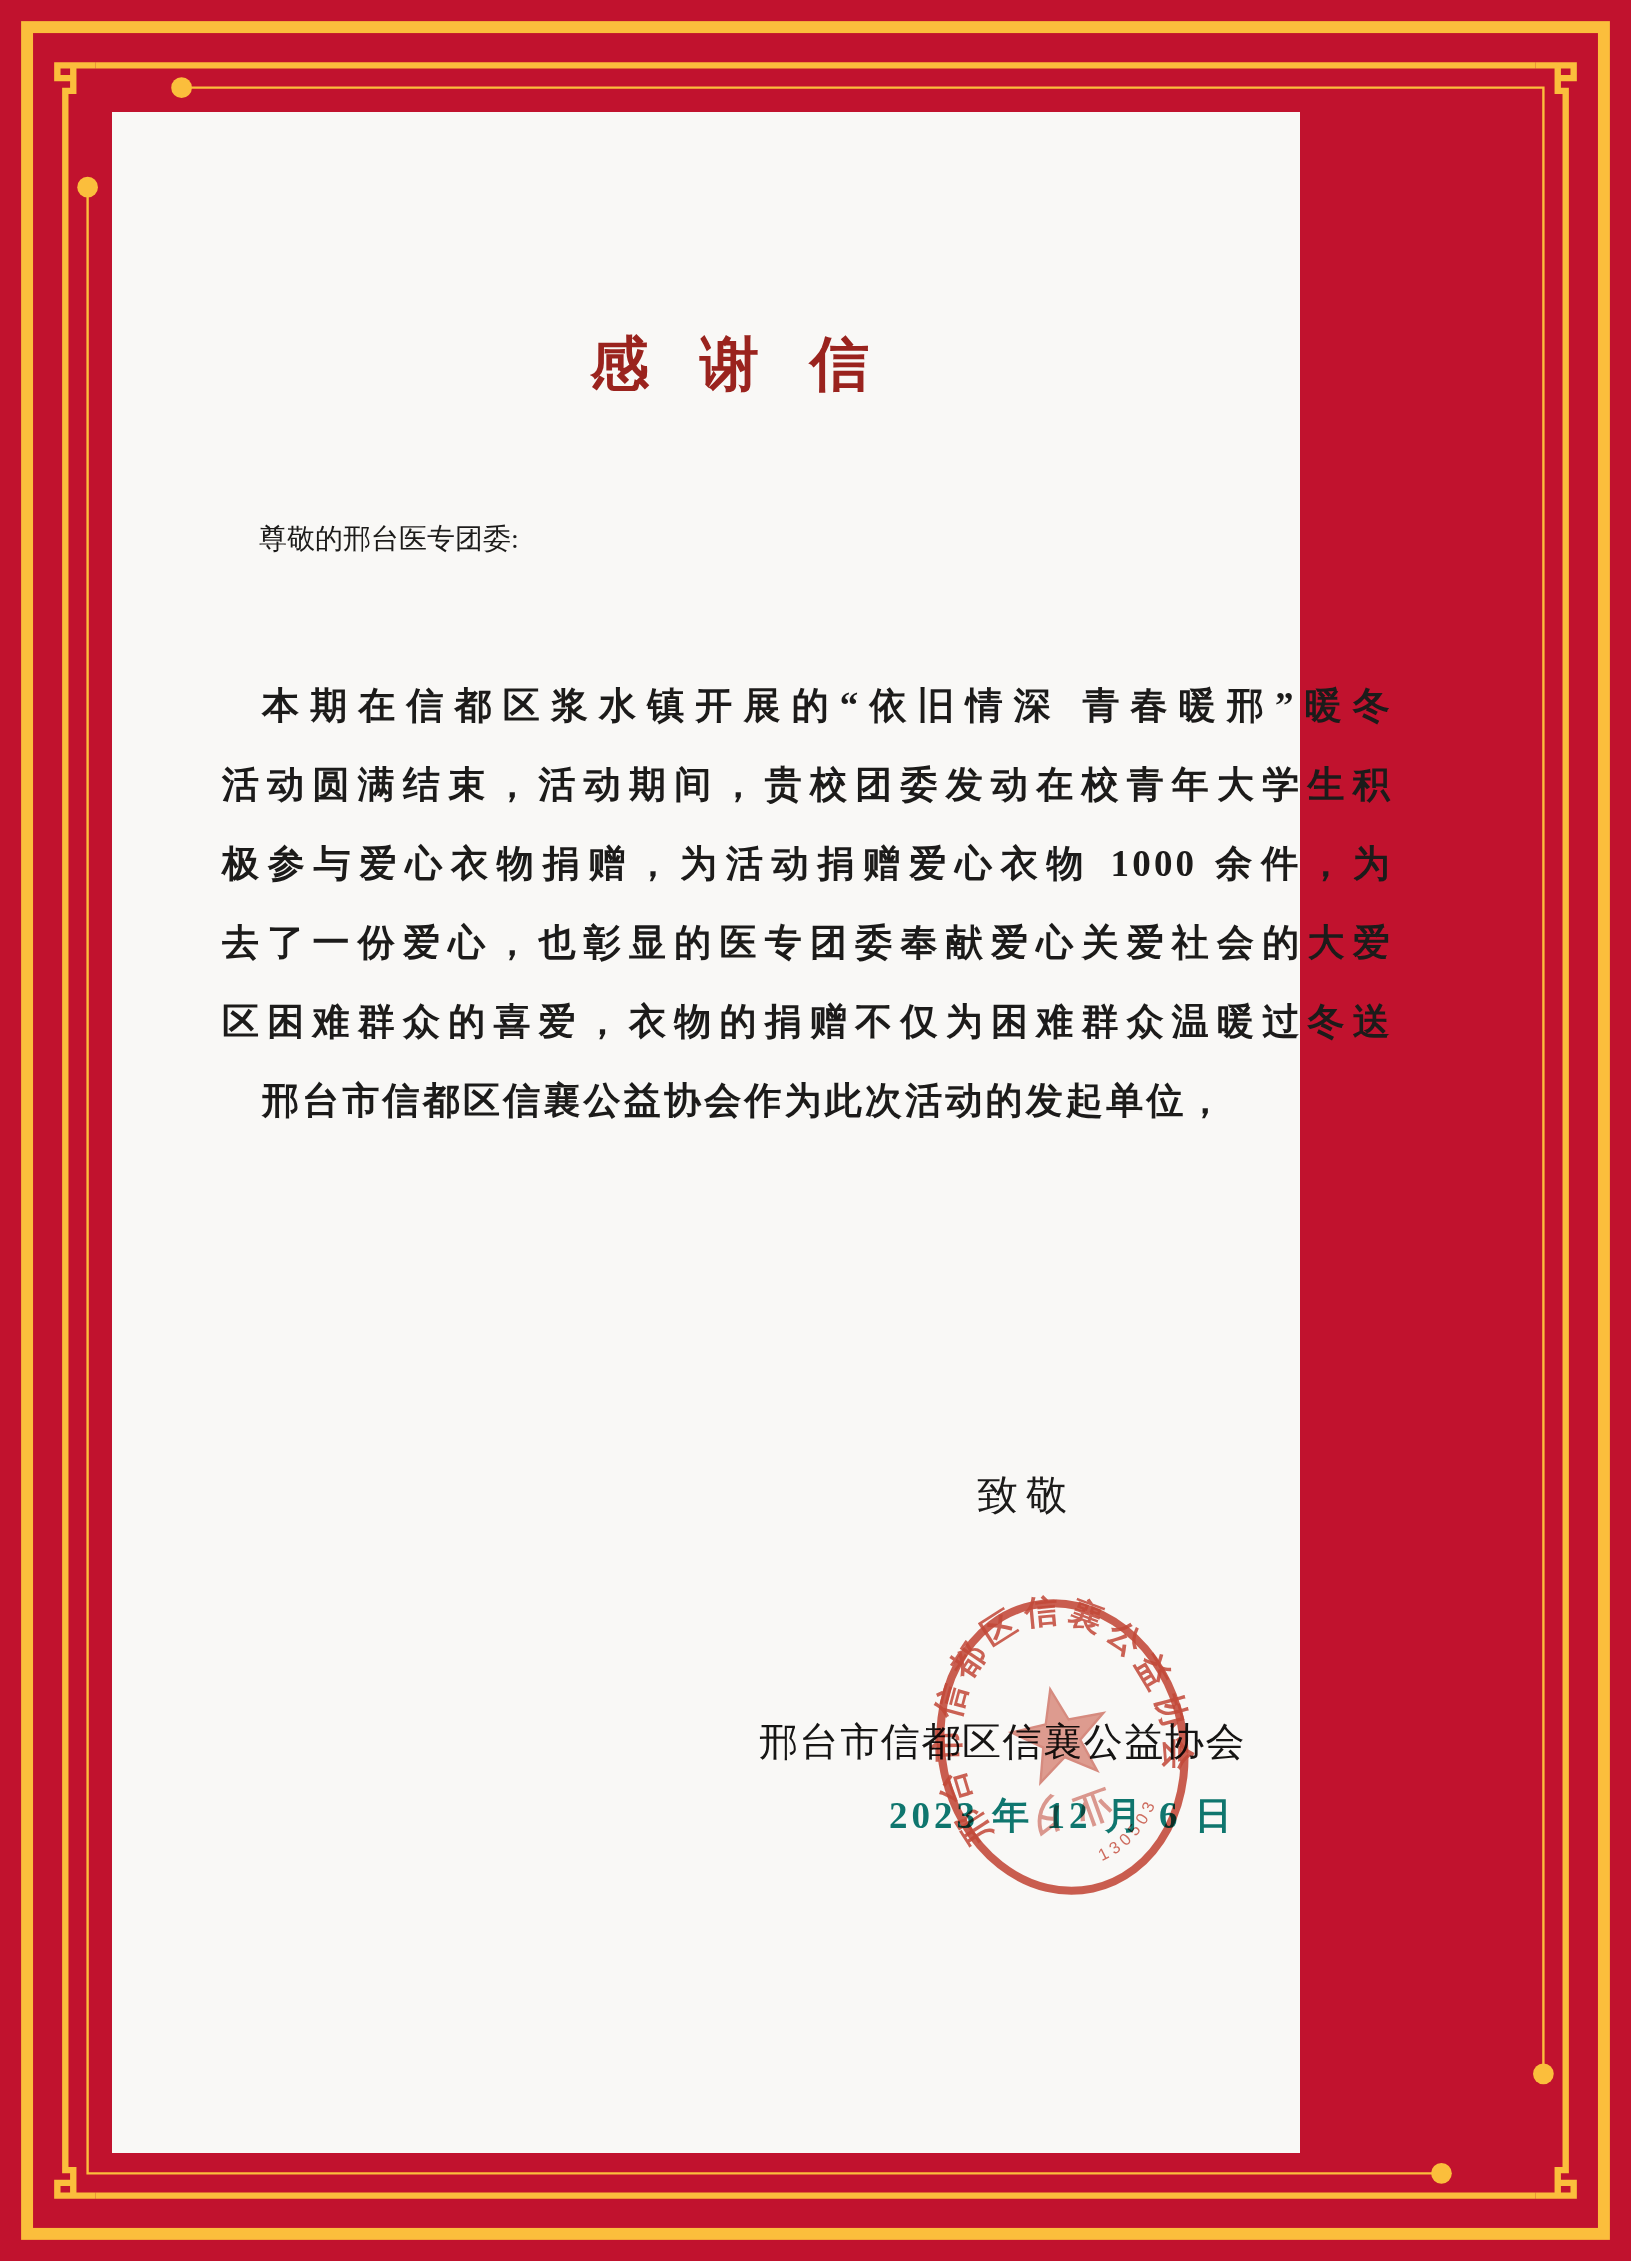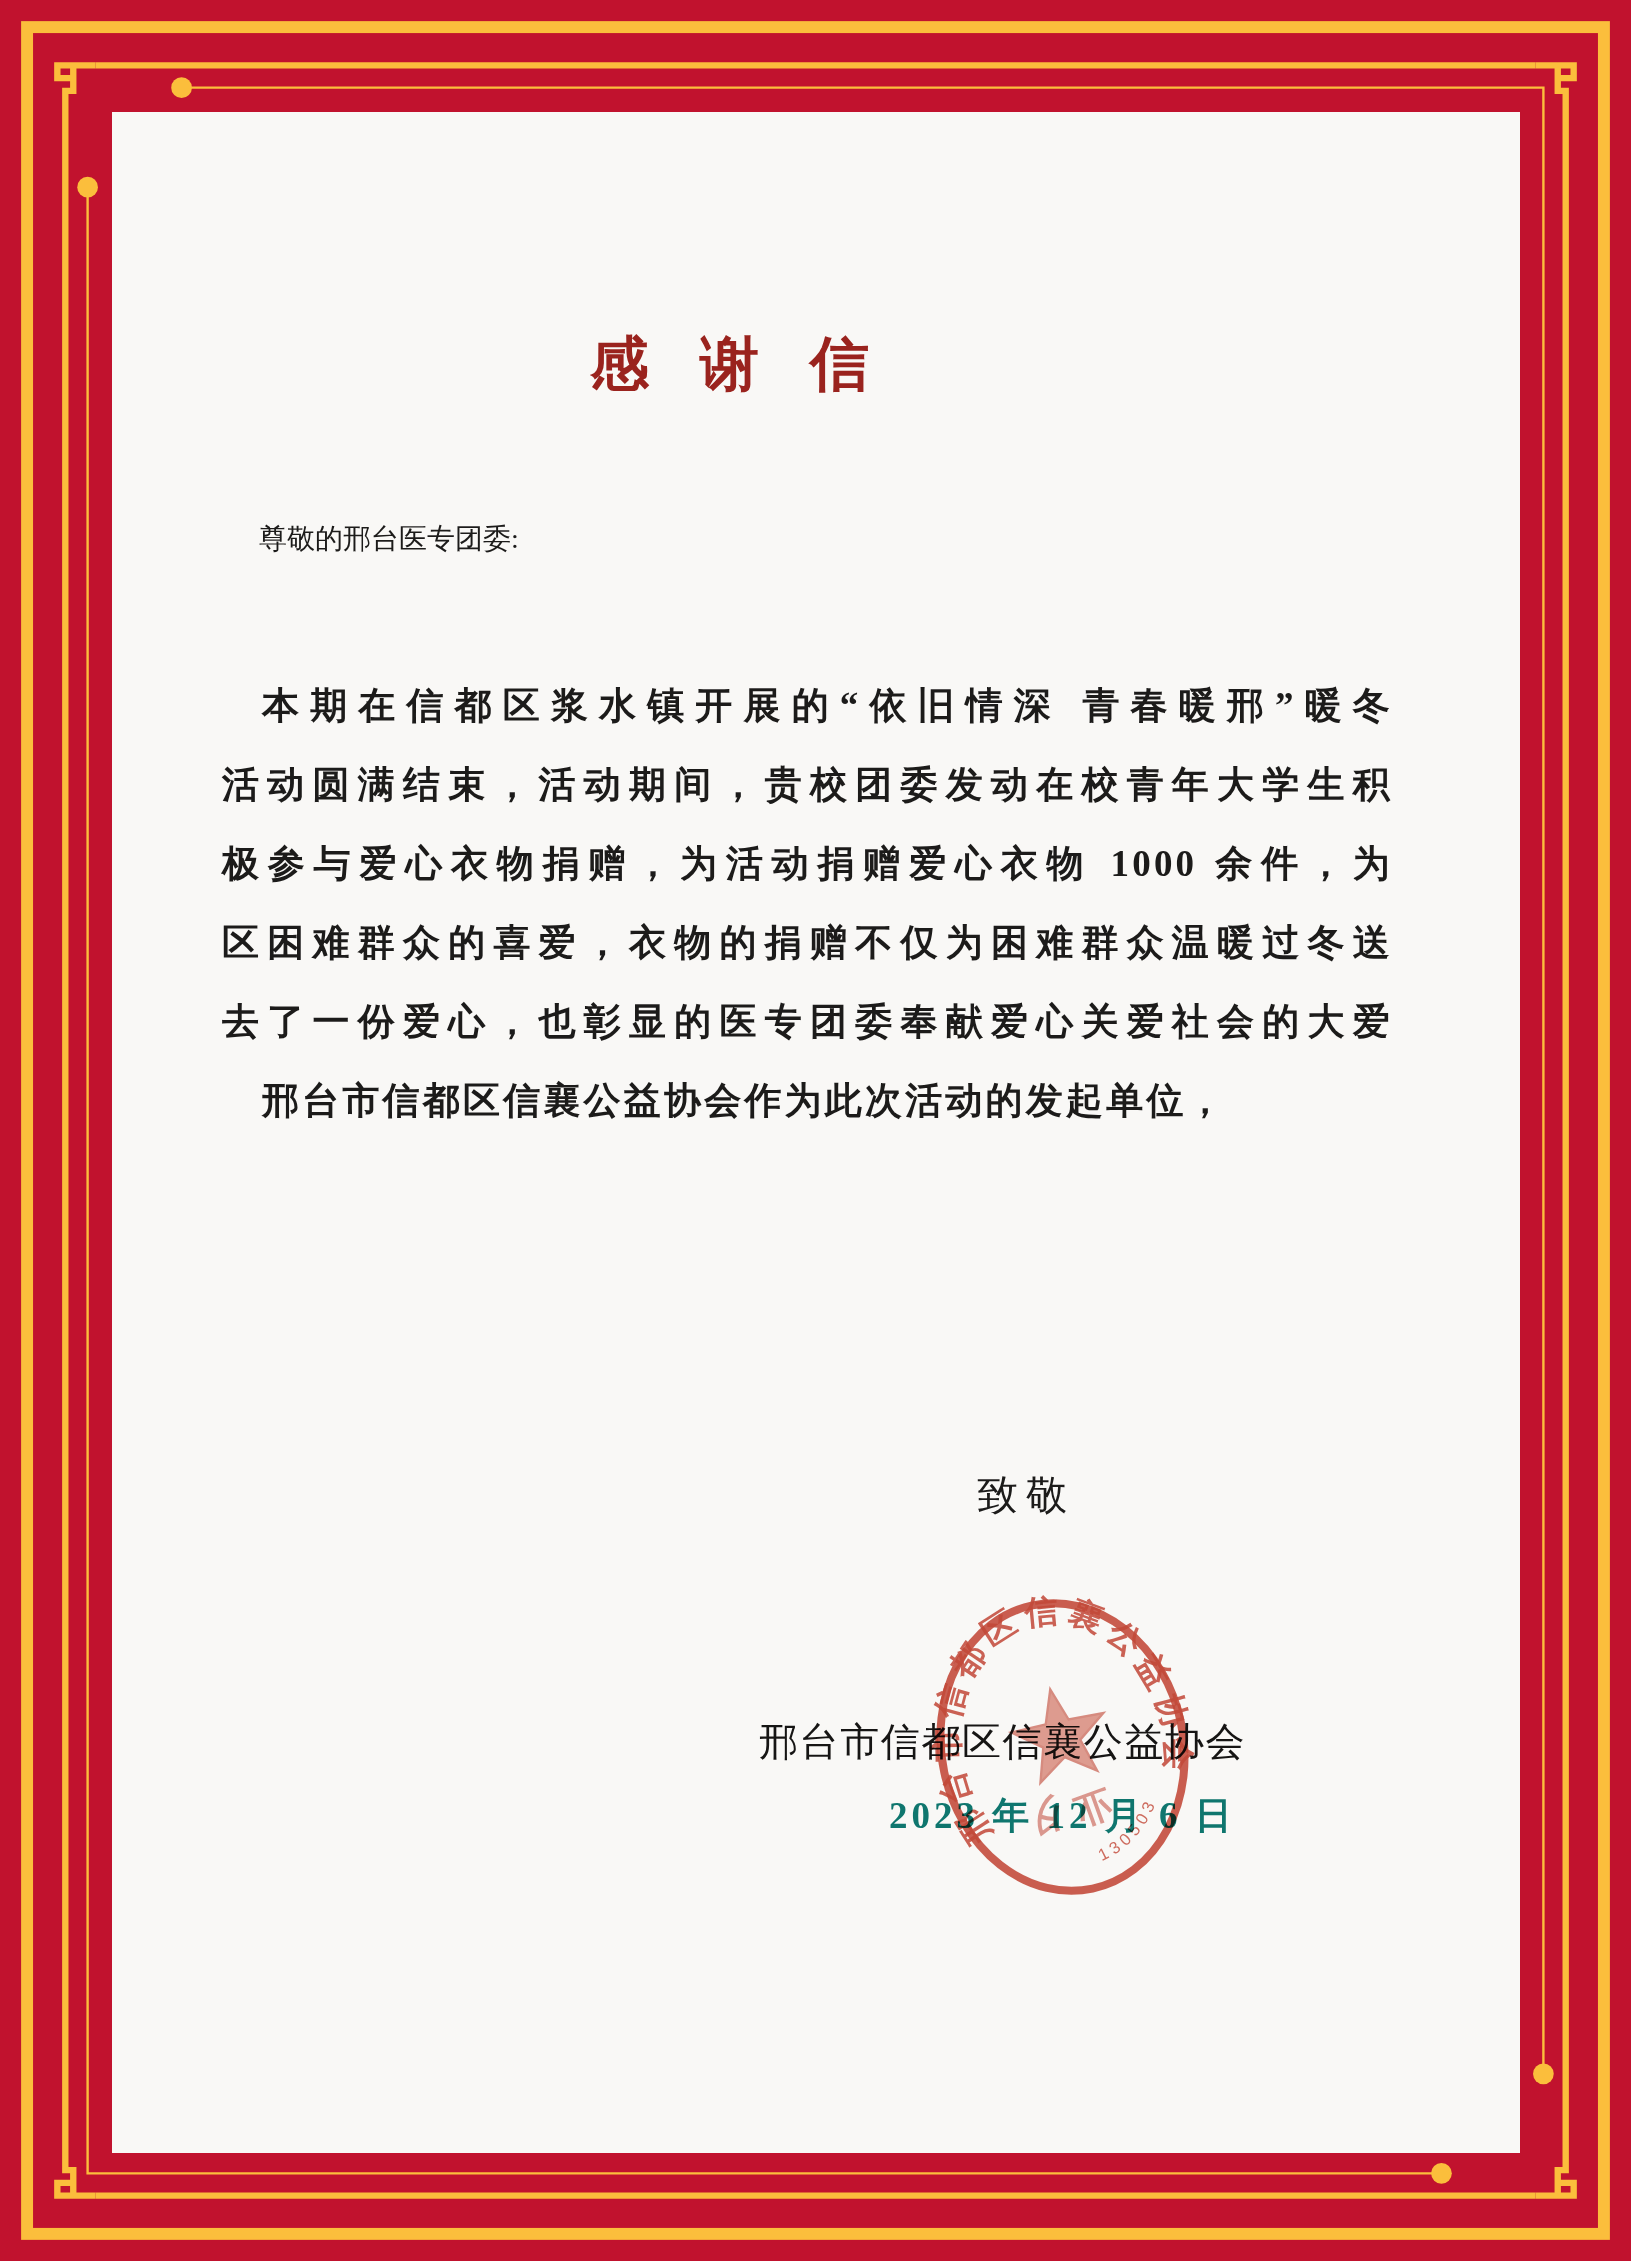--- a/index.html
+++ b/index.html
@@ -1,19 +1,19 @@
 <!DOCTYPE html>
 <html style="font-size:12.7px"><head>
 <meta charset="utf-8">
 <style>
   html,body{margin:0;padding:0;background:#888;}
   .canvas{position:relative;width:1631px;height:2261px;background:#c1122e;overflow:hidden;
           font-family:"Liberation Serif", serif;}
   .border-svg{position:absolute;left:0;top:0;z-index:1;}
-  .page{position:absolute;left:112px;top:112px;width:1408px;height:2041px;
+  .page{position:absolute;left:112px;top:112px;width:1188px;height:2041px;
         background:#f9f8f6;z-index:2;}
   .title{position:absolute;left:478px;top:213px;font-size:59px;font-weight:bold;
          color:#9a231e;letter-spacing:51px;white-space:nowrap;}
   .salutation{position:absolute;left:147px;top:408px;font-size:28px;color:#1c1b1a;white-space:nowrap;}
   .body-block{position:absolute;left:110px;top:554px;width:1171px;font-size:37px;
               color:#1c1b1a;line-height:79px;font-weight:bold;}
   .body-line{text-align:justify;text-align-last:justify;text-justify:inter-character;
              letter-spacing:3.2px;word-break:break-all;}
   .body-line.no-stretch{text-align-last:left;}
   .body-line.indent{text-indent:40px;}
@@ -61,22 +61,22 @@
   <div class="page">
 
     <div class="title">感谢信</div>
 
     <div class="salutation">尊敬的邢台医专团委:</div>
 
     <div class="body-block">
       <div class="body-line indent">本期在信都区浆水镇开展的“依旧情深 青春暖邢”暖冬</div>
       <div class="body-line">活动圆满结束，活动期间，贵校团委发动在校青年大学生积</div>
       <div class="body-line">极参与爱心衣物捐赠，为活动捐赠爱心衣物 1000 余件，为</div>
+      <div class="body-line">去了一份爱心，也彰显的医专团委奉献爱心关爱社会的大爱</div>
       <div class="body-line">区困难群众的喜爱，衣物的捐赠不仅为困难群众温暖过冬送</div>
-      <div class="body-line">去了一份爱心，也彰显的医专团委奉献爱心关爱社会的大爱</div>
       <div class="body-line indent no-stretch">邢台市信都区信襄公益协会作为此次活动的发起单位，</div>
     </div>
 
     <div class="closing">致敬</div>
 
     <div class="signature">邢台市信都区信襄公益协会</div>
 
     <div class="date">2023 年 12 月 6 日</div>
 
     <svg class="stamp" viewBox="0 0 400 440">

